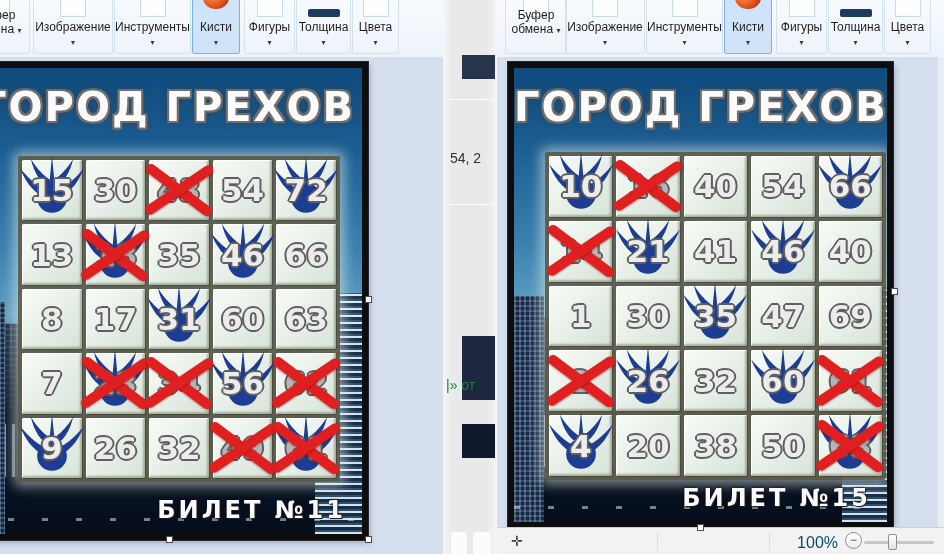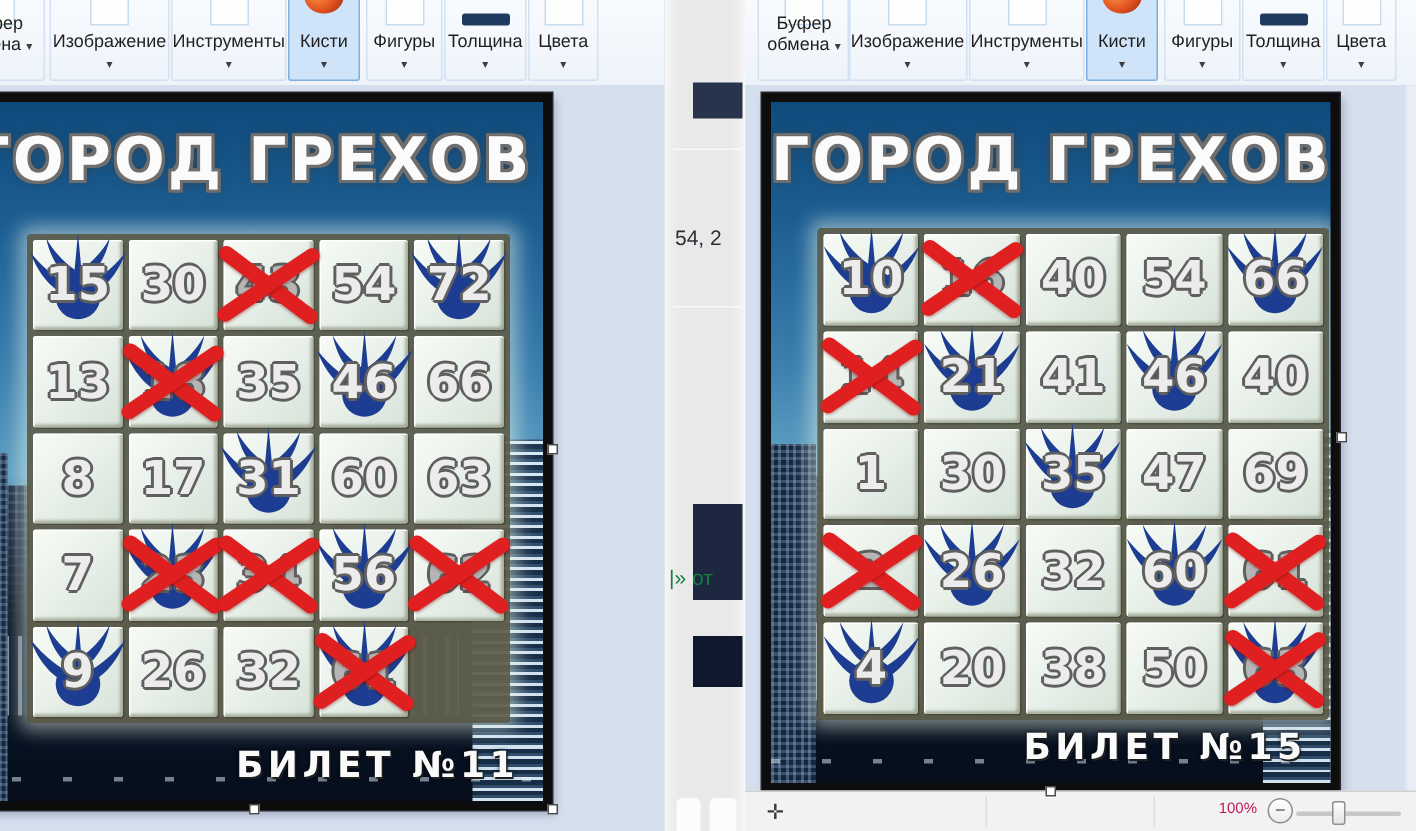--- a/index.html
+++ b/index.html
@@ -40,21 +40,21 @@
                 box-shadow:0 0 0 1px #26262c,2px 3px 6px rgba(60,70,100,.35);}
   #canvas-left{left:-32px;top:5px;width:400px;height:478px;}
   #canvas-right{left:11px;top:5px;width:385px;height:466px;}
 
   .handle{position:absolute;width:7px;height:7px;background:#fff;border:1px solid #4a4a4a;box-sizing:border-box;z-index:9;}
 
   
   .statusbar{position:absolute;left:0;right:0;bottom:0;height:26px;background:#f2f2f2;border-top:1px solid #cfcfcf;}
   .sb-pan{position:absolute;left:14px;top:5px;font-size:14px;color:#3c3c3c;}
   .sb-sep{position:absolute;top:3px;bottom:3px;width:1px;background:#dcdcdc;}
-  .sb-zoomlbl{position:absolute;right:106px;top:6px;font-size:10px;color:#be185d;}
+  .sb-zoomlbl{position:absolute;right:106px;top:6px;font-size:16px;color:#0c4a6e;}
   .sb-zoomout{position:absolute;right:82px;top:4px;width:17px;height:17px;border:1px solid #8f8f8f;border-radius:50%;
               background:linear-gradient(#ffffff,#ececec);text-align:center;line-height:15px;font-size:12px;color:#555;box-sizing:border-box;}
   .sb-track{position:absolute;right:10px;top:13px;width:70px;height:3px;background:#c7c7c7;border-radius:2px;}
   .sb-thumb{position:absolute;left:24px;top:-7px;width:9px;height:16px;background:linear-gradient(#fefefe,#e4e4e4);
             border:1px solid #8f8f8f;border-radius:2px;box-sizing:border-box;}
 
   
   #bg-strip{position:absolute;left:443px;top:0;width:54px;height:554px;background:#e9e9e9;
             box-shadow:inset 10px 0 8px -7px #fbfbfb, inset -10px 0 8px -7px #fbfbfb;}
   .blk{position:absolute;left:19px;width:33px;}
@@ -350,20 +350,27 @@
               </svg>
               <span class="num">9</span>
             </div>
             <div class="cell">
               <span class="num">26</span>
             </div>
             <div class="cell">
               <span class="num">32</span>
             </div>
             <div class="cell">
+              <span class="num xed">49</span>
+              <div class="cross">
+                <i class="b1"></i>
+                <i class="b2"></i>
+              </div>
+            </div>
+            <div class="cell">
               <svg class="wings" viewBox="0 0 64 64">
                 <g fill="#1d3d92">
                   <circle cx="32" cy="42" r="14"></circle>
                   <path d="M32 2 L35 34 L29 34 Z"></path>
                   <path d="M2 14 C8 30 18 40 30 43 L30 36 C21 33 11 25 2 14 Z"></path>
                   <path d="M12 5 C15 19 22 29 30 32 L30 25 C24 21 17 14 12 5 Z"></path>
                   <path d="M62 14 C56 30 46 40 34 43 L34 36 C43 33 53 25 62 14 Z"></path>
                   <path d="M52 5 C49 19 42 29 34 32 L34 25 C40 21 47 14 52 5 Z"></path>
                 </g>
               </svg>

